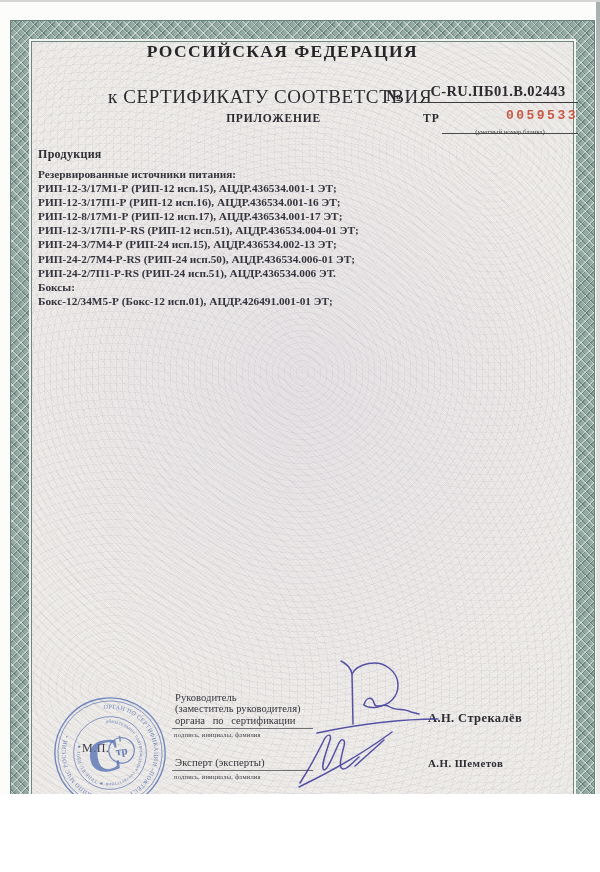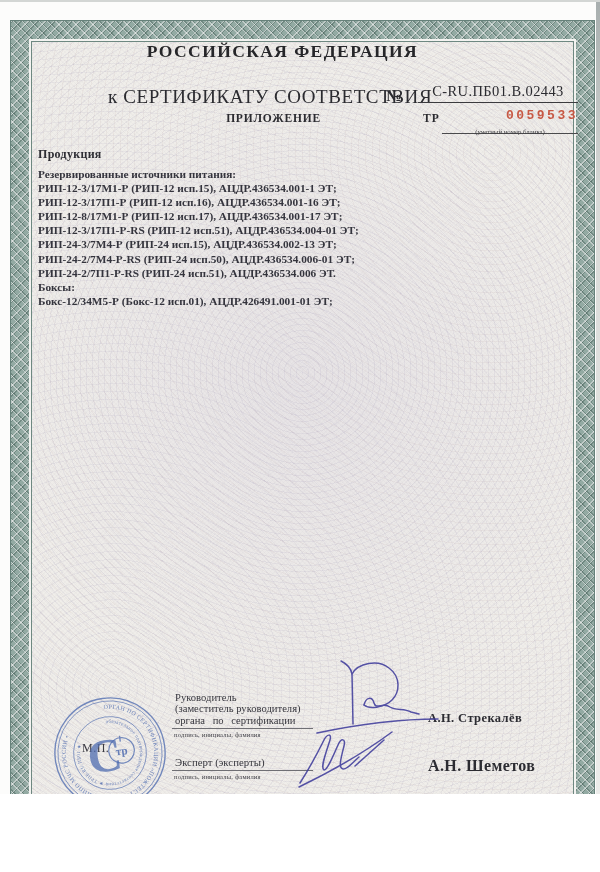--- a/index.html
+++ b/index.html
@@ -30,21 +30,21 @@
            #f0eeea;}
 
   .content{position:absolute;inset:0;}
   .content > div{position:absolute;}
 
   .title{top:41px;left:0;width:565px;text-align:center;font-size:17.5px;font-weight:bold;
          letter-spacing:1.4px;color:#262629;}
   .prilozh{top:70px;left:0;width:547px;text-align:center;font-size:11.5px;font-weight:bold;letter-spacing:0.8px;margin-top:42px;}
   .certline{top:86px;left:108px;font-size:19px;font-weight:normal;letter-spacing:0.6px;}
   .numero{top:87px;left:386px;font-size:15.5px;font-weight:bold;}
-  .certnum{top:83px;left:418px;width:160px;text-align:center;font-size:14.5px;font-weight:normal;
+  .certnum{top:83px;left:418px;width:160px;text-align:center;font-size:14.5px;font-weight:bold;
            letter-spacing:0.4px;border-bottom:1.5px solid #3b3b3e;padding-bottom:2px;}
   .certsub{top:107px;left:130px;width:270px;text-align:center;font-size:7.6px;font-weight:bold;letter-spacing:0.3px;}
   .trlabel{top:112px;left:423px;font-size:11.5px;font-weight:bold;letter-spacing:1px;}
   .trline{top:108px;left:442px;width:136px;text-align:right;border-bottom:1px solid #4a4a4c;
           padding-bottom:10px;font-family:"Liberation Mono", monospace;font-weight:bold;
           font-size:13px;letter-spacing:2.5px;color:#c75844;}
   .trcap{top:128px;left:442px;width:136px;text-align:center;font-size:6.8px;color:#3c3c40;}
 
   .prodtitle{top:147px;left:38px;font-size:12px;font-weight:bold;letter-spacing:0.3px;color:#2e2e34;}
   .prodlist{top:167px;left:38px;width:430px;font-size:11.3px;line-height:14.1px;color:#34343d;font-weight:bold;}
@@ -52,21 +52,21 @@
   .rolelines{top:692px;left:175px;width:138px;font-size:10.6px;line-height:11.4px;color:#37373e;}
   .rolelines div:nth-child(3){word-spacing:5px;}
   .sigline{border-top:1px solid #6f6f74;height:0;}
   .line1{top:728px;left:172px;width:141px;}
   .line2{top:770px;left:172px;width:141px;}
   .sigcap{font-size:6.5px;color:#45454b;letter-spacing:0.2px;}
   .cap1{top:731px;left:174px;}
   .cap2{top:773px;left:174px;}
   .expertrole{top:756px;left:175px;font-size:10.8px;color:#37373e;}
   .headname{top:711px;left:428px;font-size:12.5px;font-weight:bold;letter-spacing:0.4px;color:#2c2c32;}
-  .expertname{top:757px;left:428px;font-size:16px;font-weight:bold;letter-spacing:0.4px;color:#2c2c32;text-align:right;}
+  .expertname{top:757px;left:428px;font-size:11px;font-weight:bold;letter-spacing:0.4px;color:#2c2c32;text-align:right;}
   .mp{top:741px;left:82px;font-size:12px;color:#3a3a42;letter-spacing:0.5px;}
 
   .stampbox{top:694px;left:51px;width:118px;height:118px;transform:rotate(-8deg);}
   .inkbox{top:650px;left:285px;width:165px;height:160px;}
 
   .microtext{top:837px;left:178px;width:276px;height:9px;background:rgba(247,246,243,0.85);
              border-radius:1px;}
   .microtext span{display:block;margin:3px 4px 0 4px;height:3px;
              background:repeating-linear-gradient(90deg, rgba(88,108,102,0.75) 0 2px, rgba(0,0,0,0) 2px 4px);}
 </style>

